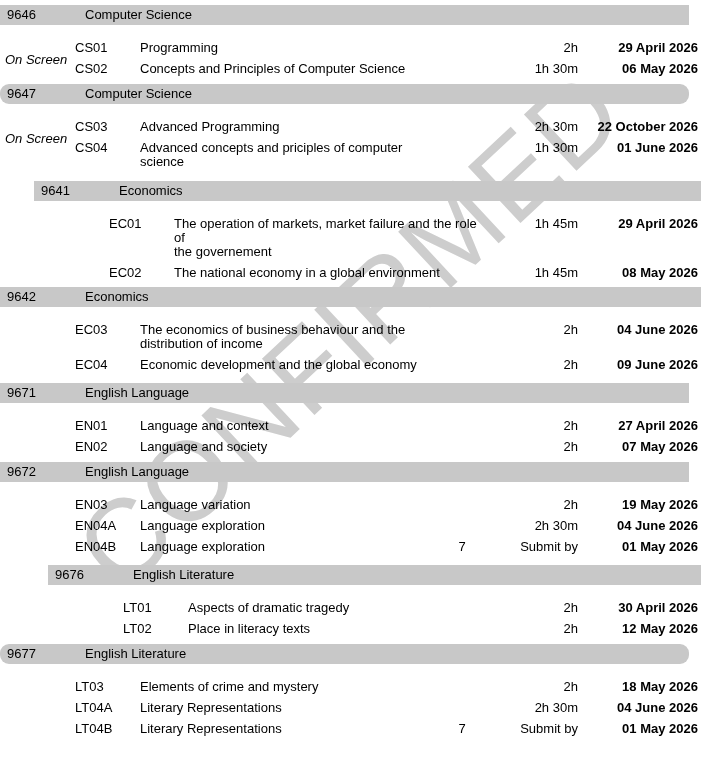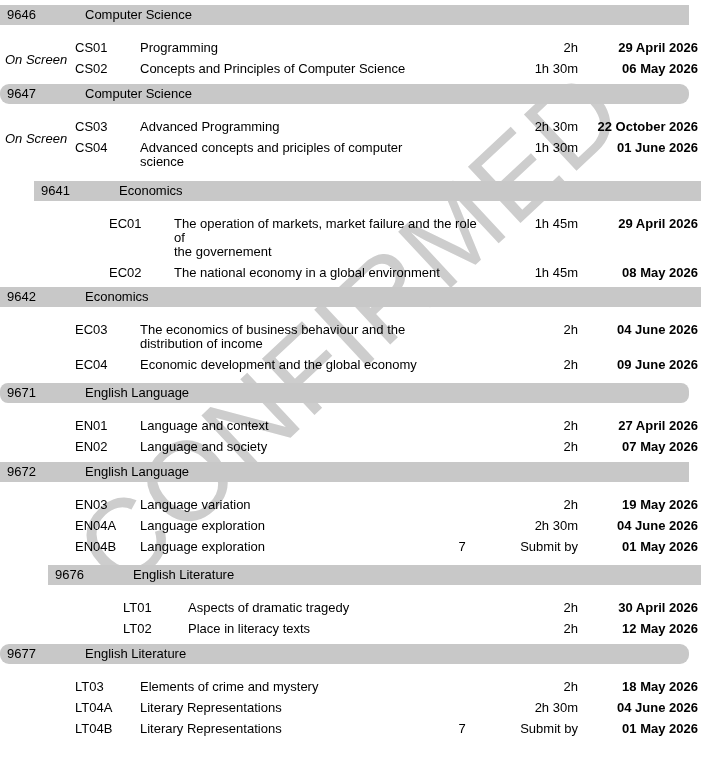--- a/index.html
+++ b/index.html
@@ -163,21 +163,21 @@
               <span class="cell-flag"></span>
               <span class="cell-code">EC04</span>
               <span class="cell-extra"></span>
               <span class="cell-dur">2h</span>
               <span class="cell-date">09 June 2026</span>
               <span class="cell-title">Economic development and the global economy</span>
             </div>
           </div>
         </div>
         <div class="section">
-          <div class="header-bar" style="background: rgb(200, 200, 200); border-radius: 8px;">
+          <div class="header-bar" style="background: rgb(200, 200, 200);">
             <span class="header-code">9671</span>
             <span class="header-name">English Language</span>
           </div>
           <div class="rows">
             <div class="exam-row">
               <span class="cell-flag"></span>
               <span class="cell-code">EN01</span>
               <span class="cell-extra"></span>
               <span class="cell-dur">2h</span>
               <span class="cell-date">27 April 2026</span>

